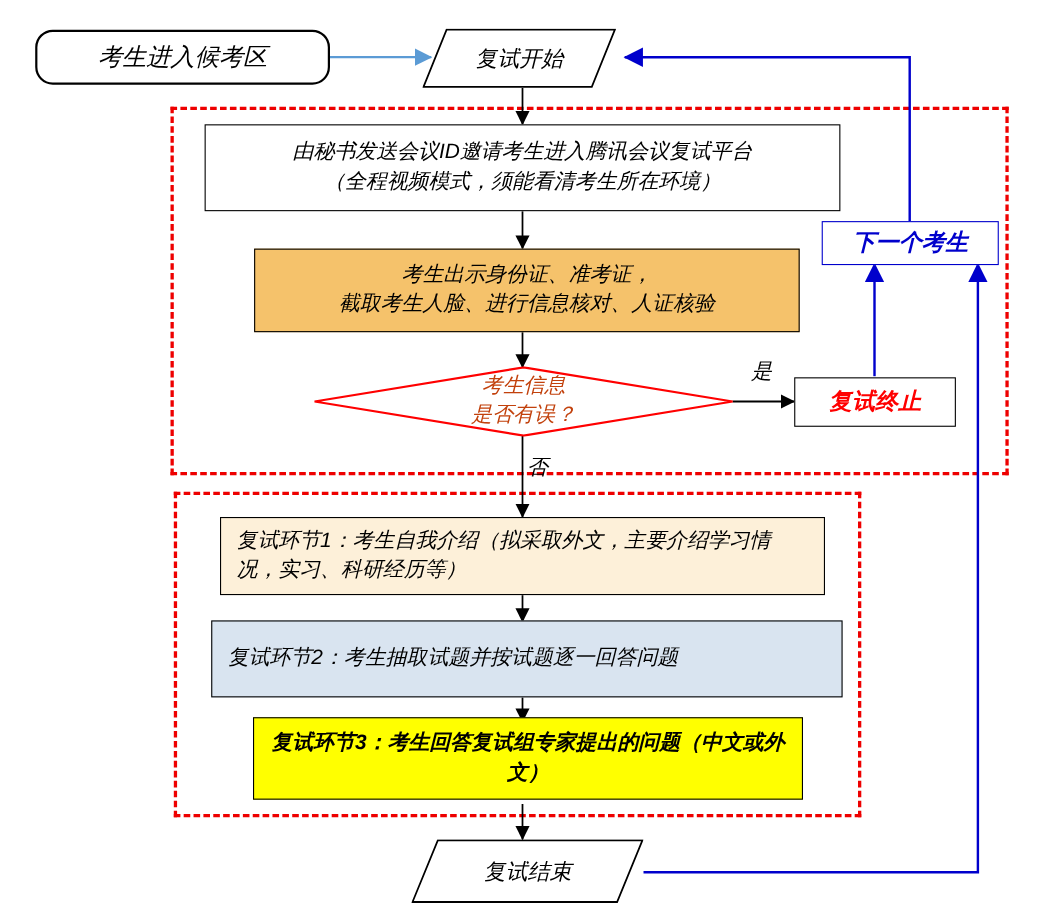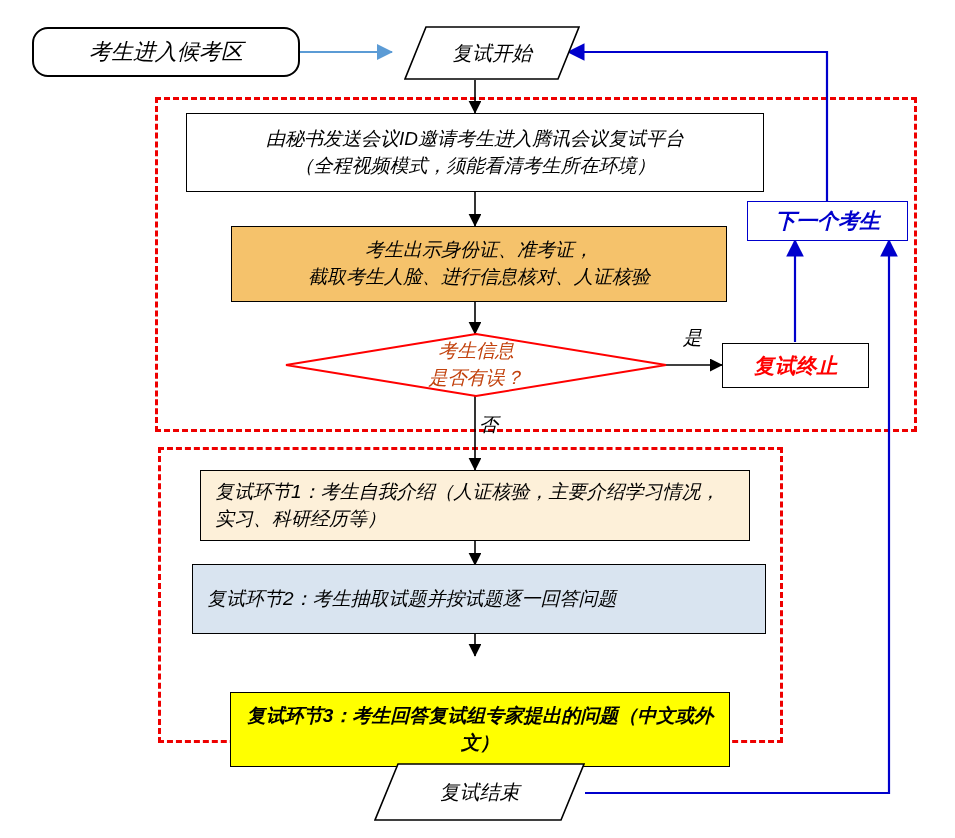--- a/index.html
+++ b/index.html
@@ -167,21 +167,21 @@
 
     <path d="M795,342 L795,240" stroke="#0000cc" stroke-width="2.2" fill="none" marker-end="url(#arrowBlue)"></path>
 
     <path d="M827,209 L827,52 L568,52" stroke="#0000cc" stroke-width="2.2" fill="none" marker-end="url(#arrowBlue)"></path>
 
     <path d="M585,793 L889,793 L889,240" stroke="#0000cc" stroke-width="2.2" fill="none" marker-end="url(#arrowBlue)"></path>
   </svg>
 
   <div class="node rounded-rect" style="left:32px; top:27px; width:268px; height:50px; font-size:22px;">考生进入候考区</div>
 
-  <div class="para-wrap" style="left:404px; top:26px; width:176px; height:54px;">
+  <div class="para-wrap" style="left:384px; top:26px; width:176px; height:54px;">
     <svg width="176" height="54" viewBox="0 0 176 54">
       <polygon points="22,1 175,1 154,53 1,53" fill="#ffffff" stroke="#000000" stroke-width="1.6"></polygon>
     </svg>
     <div class="para-label">复试开始</div>
   </div>
 
   <div class="node proc-orange" style="left:231px; top:226px; width:496px; height:76px; padding:4px 10px;">考生出示身份证、准考证，
 截取考生人脸、进行信息核对、人证核验</div>
 
   <div class="node proc" style="left:186px; top:113px; width:578px; height:79px; padding:4px 10px;">由秘书发送会议ID邀请考生进入腾讯会议复试平台
@@ -195,25 +195,25 @@
 是否有误？</div>
   </div>
 
   <div class="edge-label" style="left:683px; top:325px;">是</div>
   <div class="edge-label" style="left:479px; top:412px;">否</div>
 
   <div class="node proc-next" style="left:747px; top:201px; width:161px; height:40px; font-size:21px;">下一个考生</div>
 
   <div class="node proc-term" style="left:722px; top:343px; width:147px; height:45px; font-size:21px;">复试终止</div>
 
-  <div class="node proc-cream" style="left:200px; top:470px; width:550px; height:71px; padding:4px 14px; text-align:left; justify-content:flex-start;">复试环节1：考生自我介绍（人证核验，主要介绍学习情况，实习、科研经历等）</div>
+  <div class="node proc-cream" style="left:200px; top:470px; width:550px; height:71px; padding:4px 14px; text-align:left; justify-content:flex-start;">复试环节1：考生自我介绍（拟采取外文，主要介绍学习情况，实习、科研经历等）</div>
 
   <div class="node proc-blue" style="left:192px; top:564px; width:574px; height:70px; padding:4px 14px; text-align:right; justify-content:flex-start;">复试环节2：考生抽取试题并按试题逐一回答问题</div>
 
-  <div class="node proc-yellow" style="left:230px; top:692px; width:500px; height:75px; padding:4px 14px;">复试环节3：考生回答复试组专家提出的问题（中文或外文）</div>
+  <div class="node proc-yellow" style="left:230px; top:652px; width:500px; height:75px; padding:4px 14px;">复试环节3：考生回答复试组专家提出的问题（中文或外文）</div>
 
   <div class="para-wrap" style="left:374px; top:763px; width:211px; height:58px;">
     <svg width="211" height="58" viewBox="0 0 211 58">
       <polygon points="24,1 210,1 187,57 1,57" fill="#ffffff" stroke="#000000" stroke-width="1.6"></polygon>
     </svg>
     <div class="para-label">复试结束</div>
   </div>
 
 </div>
 

